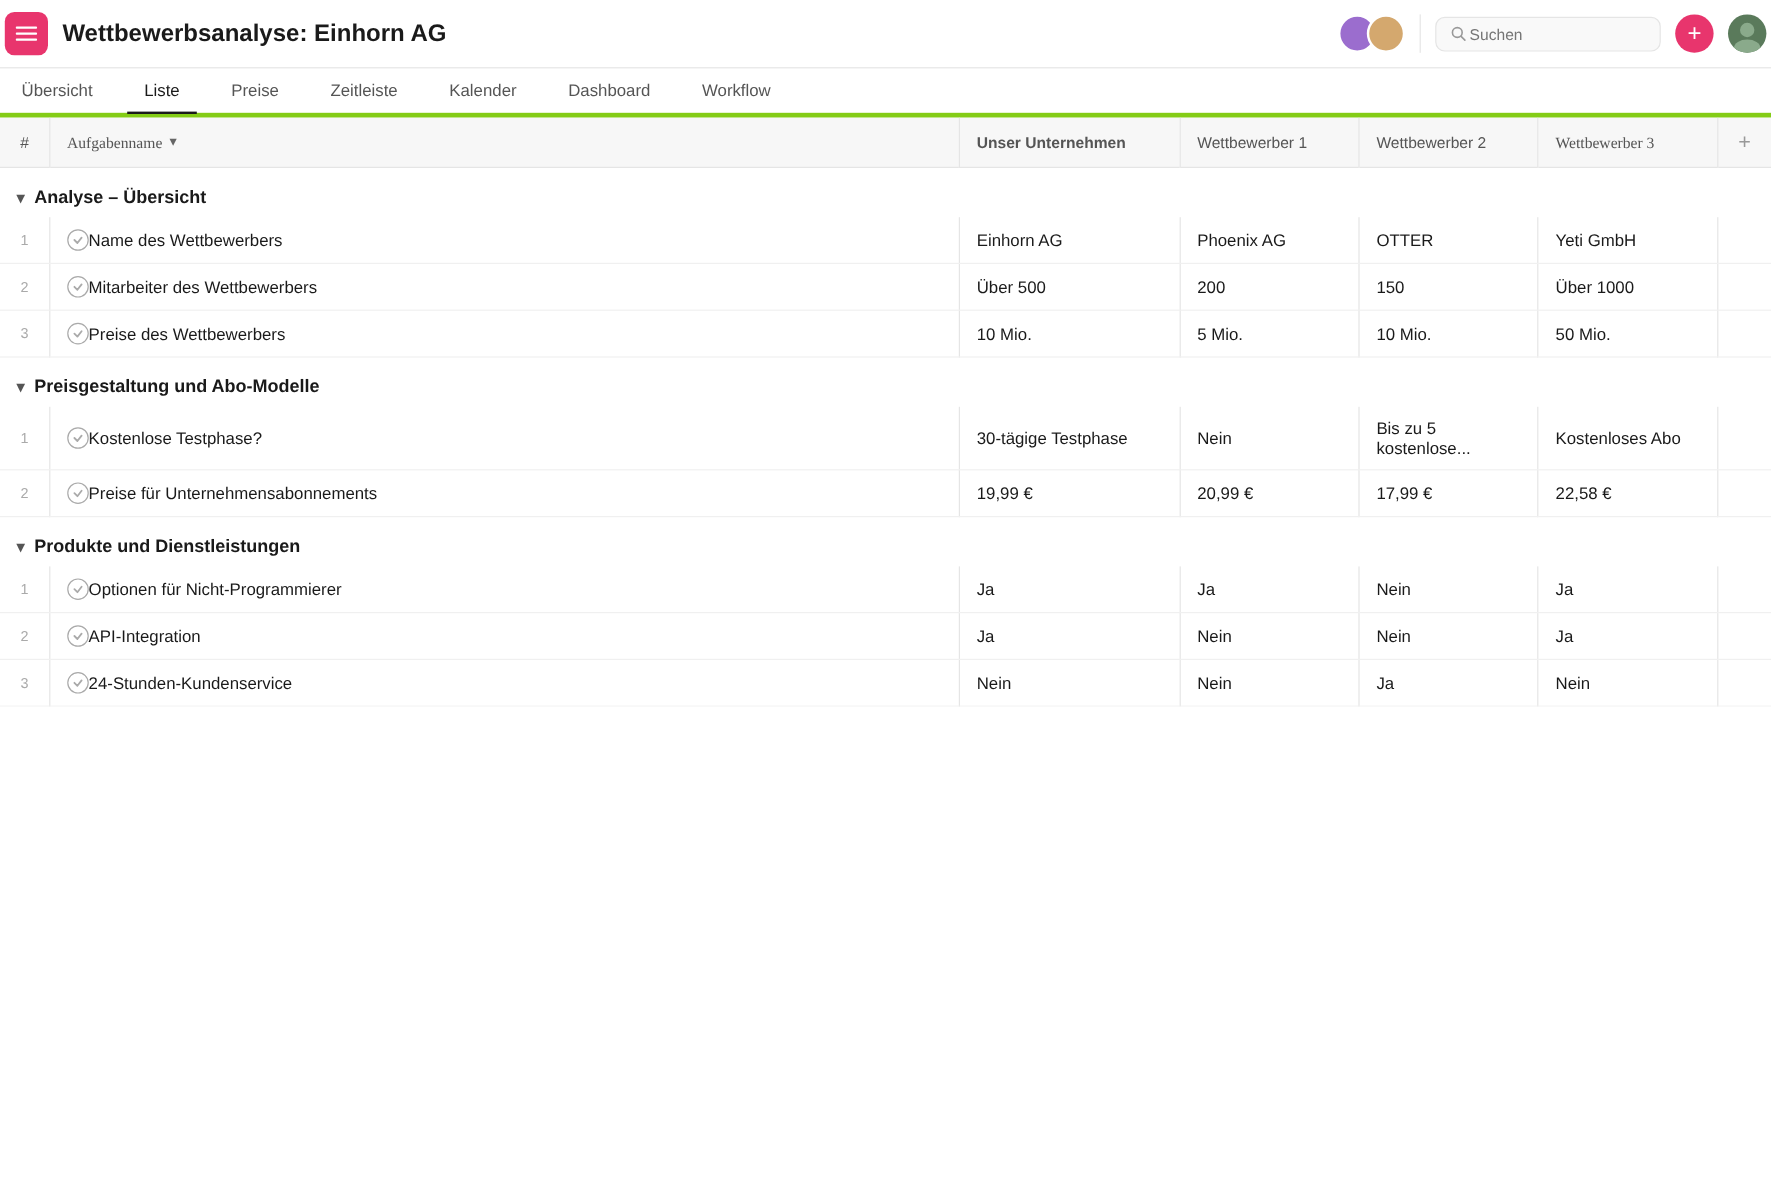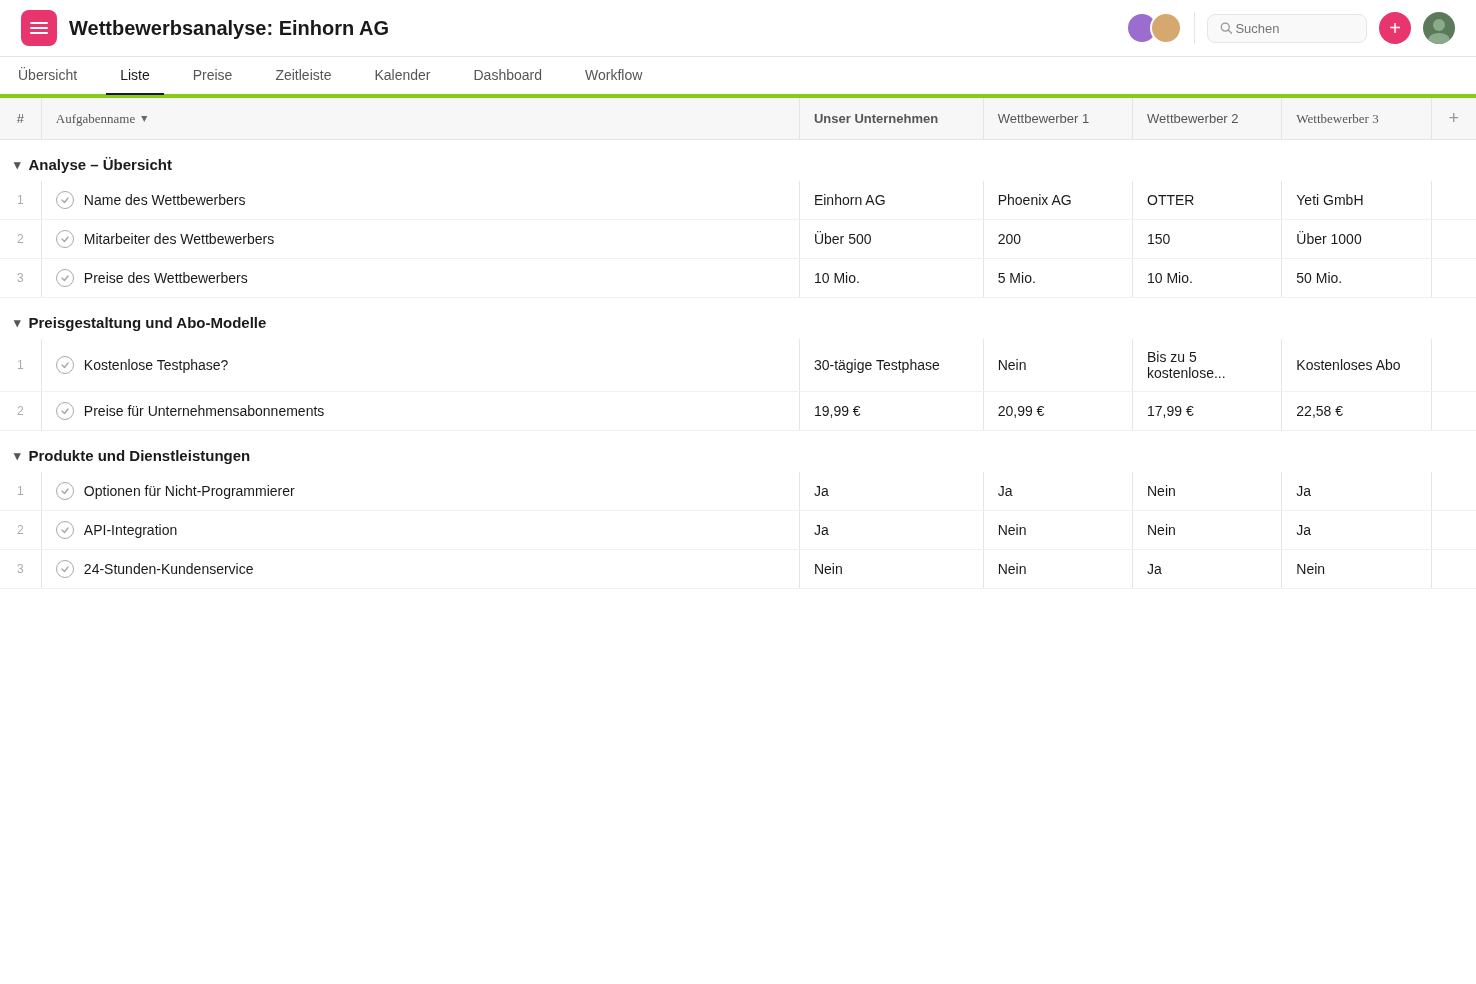--- a/index.html
+++ b/index.html
@@ -2,21 +2,21 @@
 <html><head>
   <meta charset="utf-8">
   <style>
     * { box-sizing: border-box; margin: 0; padding: 0; }
     body { font-family: -apple-system, BlinkMacSystemFont, 'Segoe UI', sans-serif; font-size: 14px; color: #1a1a1a; background: #fff; }
 
     
     .header {
       display: flex;
       align-items: center;
-      padding: 10px 21px;
+      padding: 10px 4px;
       border-bottom: 1px solid #e5e5e5;
       gap: 12px;
     }
     .menu-btn {
       width: 36px; height: 36px;
       background: #e8356d;
       border-radius: 8px;
       display: flex; align-items: center; justify-content: center;
       cursor: pointer;
       flex-shrink: 0;
@@ -46,21 +46,21 @@
     }
     .avatar:not(:first-child) { margin-left: -8px; }
     .avatar.a1 { background: #a78bfa; }
     .avatar.a2 { background: #f59e0b; }
     .divider-v { width: 1px; height: 32px; background: #e5e5e5; }
     .search-box {
       display: flex; align-items: center;
       border: 1px solid #e5e5e5; border-radius: 8px;
       padding: 6px 12px; gap: 3px;
       background: #f9f9f9;
-      width: 160px;
+      width: 188px;
     }
     .search-box input {
       border: none; background: transparent; outline: none;
       font-size: 13px; color: #666; width: 100%;
     }
     .add-btn {
       width: 32px; height: 32px;
       background: #e8356d;
       border-radius: 50%;
       display: flex; align-items: center; justify-content: center;
@@ -148,21 +148,21 @@
       padding: 16px 14px 8px;
       font-weight: 700;
       font-size: 15px;
       border-bottom: none;
     }
     .section-header td .section-inner {
       display: flex; align-items: center; gap: 8px;
     }
 
     .task-name-cell {
-      display: flex; align-items: center; gap: 10px;
+      display: flex; align-items: center; gap: 0;
     }
 
     
     .check-circle {
       width: 18px; height: 18px;
       border-radius: 50%;
       border: 1.5px solid #aaa;
       flex-shrink: 0;
       display: flex; align-items: center; justify-content: center;
     }

